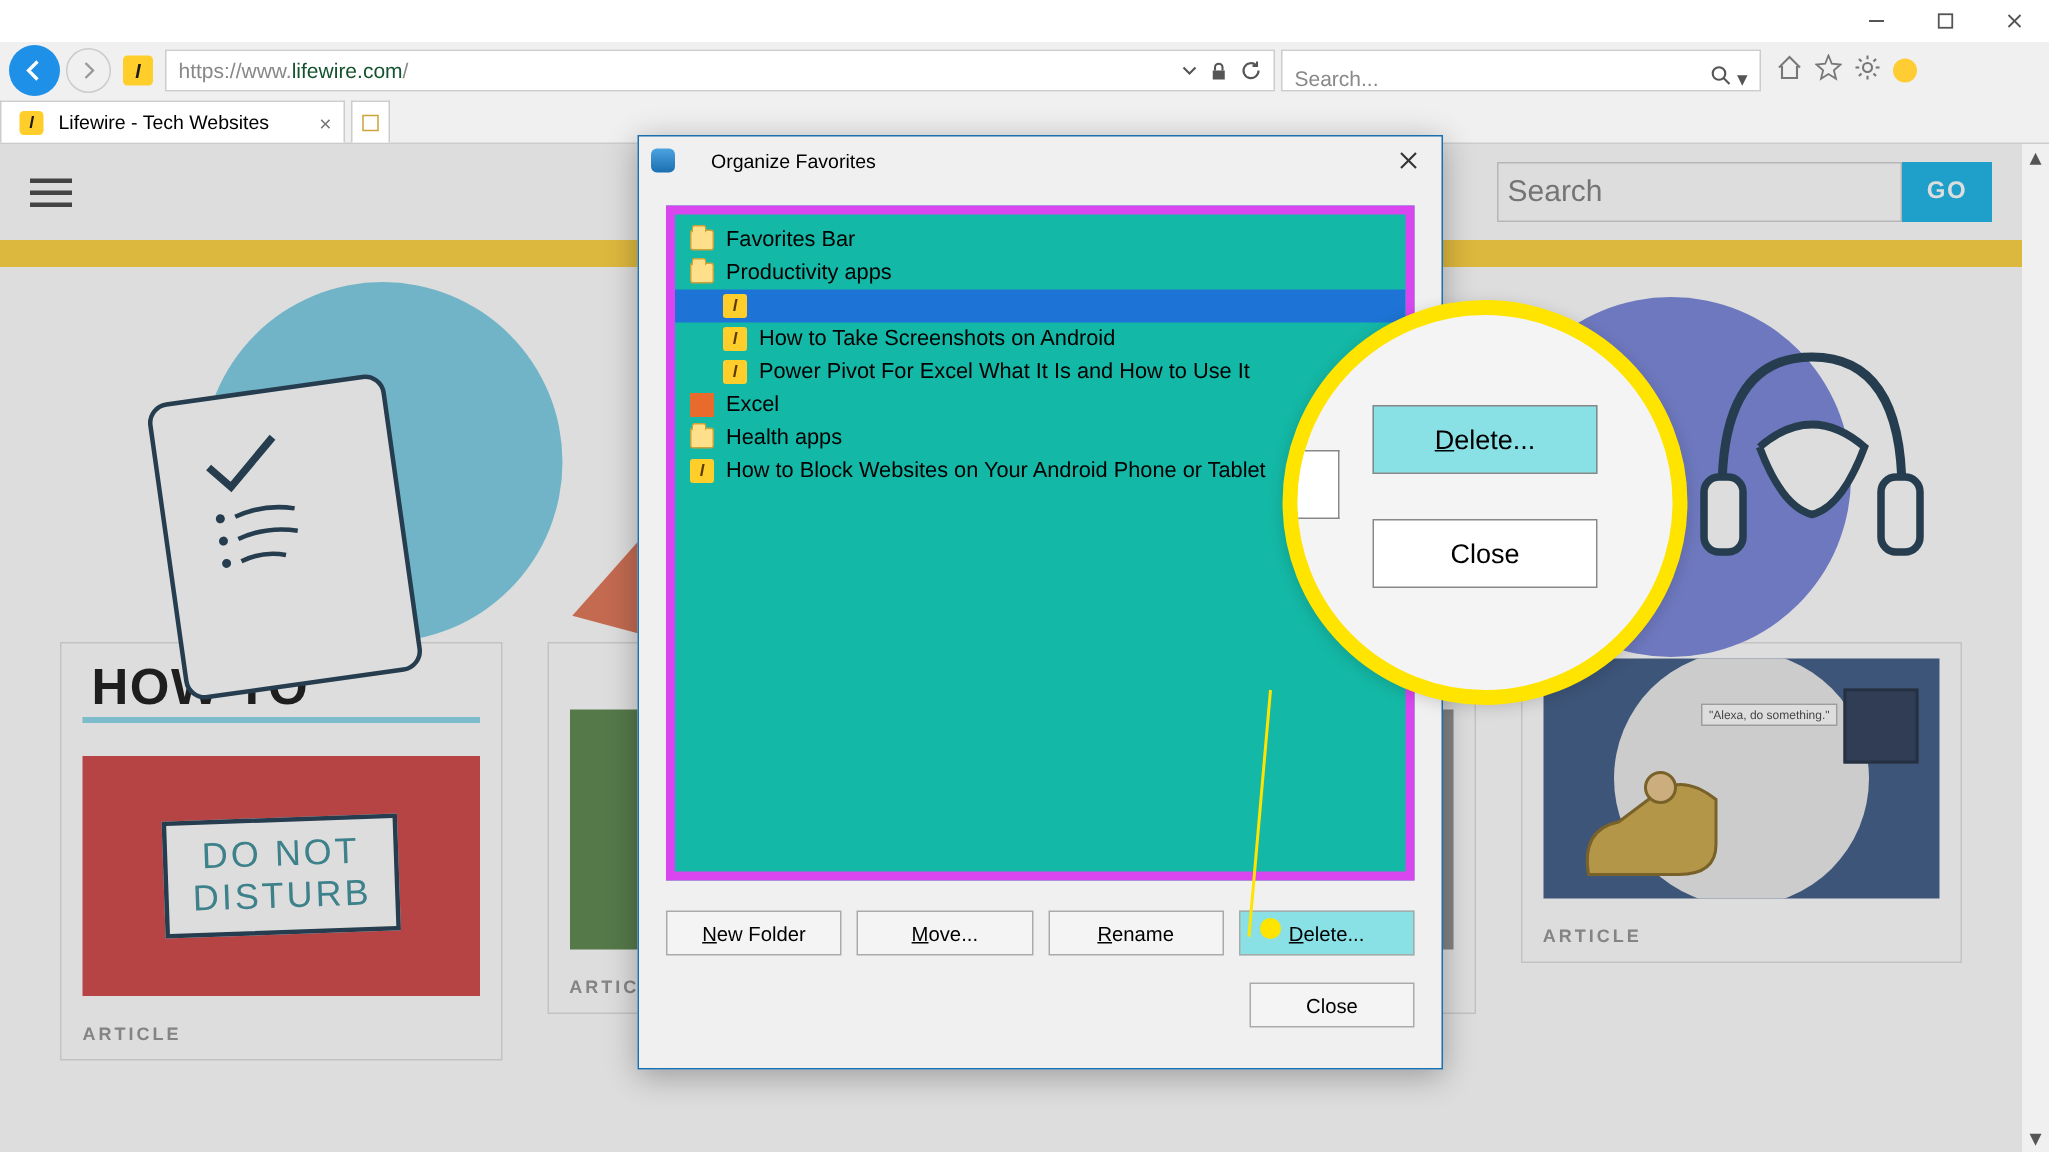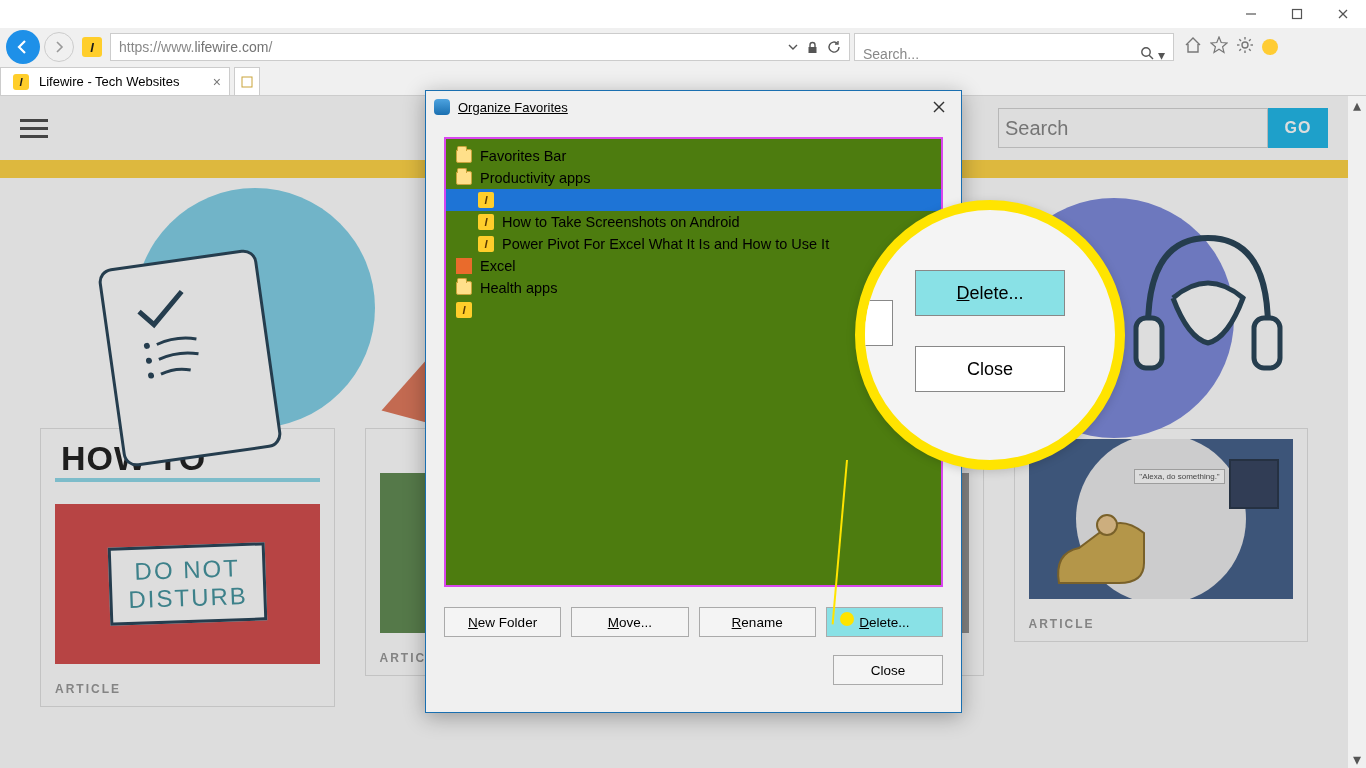--- a/index.html
+++ b/index.html
@@ -10,23 +10,23 @@
 .window-btn { width: 46px; height: 28px; display: flex; align-items: center; justify-content: center; color: #555; }
 .window-btn svg { width: 12px; height: 12px; }
 
 
 .browser-toolbar { position: absolute; top: 28px; left: 0; right: 0; height: 38px; display: flex; align-items: center; padding: 0 6px; gap: 4px; background: #f0f0f0; }
 .nav-back { width: 34px; height: 34px; border-radius: 50%; background: #1e90e8; display: flex; align-items: center; justify-content: center; color: #fff; }
 .nav-fwd { width: 30px; height: 30px; border-radius: 50%; border: 1px solid #ccc; display: flex; align-items: center; justify-content: center; color: #999; }
 .url-favicon { width: 20px; height: 20px; background: #ffce2b; border-radius: 3px; display: flex; align-items: center; justify-content: center; font-weight: bold; font-style: italic; color: #1a1a1a; font-size: 13px; margin: 0 4px; }
 .url-bar { flex: 1; height: 28px; border: 1px solid #ccc; background: #fff; display: flex; align-items: center; padding: 0 8px; font-size: 14px; max-width: 740px; }
 .url-bar .proto { color: #888; }
-.url-bar .domain { color: #737373; }
+.url-bar .domain { color: #14532d; }
 .url-tail { display:flex; align-items:center; gap:8px; margin-left:auto; color:#555;}
-.search-bar { width: 320px; height: 28px; border: 1px solid #ccc; background: #fff; display: flex; align-items: flex-start; padding: 12px 8px; font-size: 14px; color: #888; }
+.search-bar { width: 320px; height: 28px; border: 1px solid #ccc; background: #fff; display: flex; align-items: flex-end; padding: 0 8px; font-size: 14px; color: #888; }
 .search-bar .mag { margin-left:auto; color:#555;}
 .tb-icons { display: flex; gap: 8px; color: #777; margin-left: 6px; align-items:center;}
 .tb-icons svg { width:18px; height:18px; }
 .smiley { width:16px;height:16px;border-radius:50%;background:#ffcc33;position:relative;}
 
 
 .tab-strip { position: absolute; top: 66px; left: 0; right: 0; height: 30px; background: #f0f0f0; display: flex; align-items: flex-end; border-bottom: 1px solid #ccc; }
 .tab { height: 28px; background: #fff; border: 1px solid #ccc; border-bottom: none; display: flex; align-items: center; padding: 0 8px; gap: 6px; font-size: 13px; min-width: 230px; }
 .tab-close { color:#777; font-size:14px; margin-left:auto;}
 .newtab { width:26px; height:28px; border:1px solid #ccc; border-bottom:none; margin-left:4px; display:flex; align-items:center; justify-content:center; background:#fff;}
@@ -49,24 +49,24 @@
 .kicker { font-size:12px; letter-spacing:2px; color:#888; font-weight:bold; margin-top:18px;}
 .illu-circle{ position:absolute; width:240px;height:240px;border-radius:50%; background:#6fc9e3; right:-40px; top:-60px;}
 .illu-tablet{ position:absolute; width:160px; height:200px; border:3px solid #0a2a40; border-radius:14px; left:70px; top:10px; background:#fff; transform:rotate(-8deg);}
 
 
 .vscroll { position:absolute; right:0; top:96px; width:18px; height:672px; background:#f0f0f0;}
 .vscroll .arrow{height:18px;display:flex;align-items:center;justify-content:center;color:#555;}
 
 
 .dialog { position: absolute; left: 425px; top: 90px; width: 537px; height: 623px; background: #f0f0f0; border: 1px solid #1a6fb0; box-shadow: 0 4px 20px rgba(0,0,0,.3); display:flex; flex-direction:column;}
-.dialog-title { height: 32px; display:flex; align-items:center; padding: 0 8px; gap:8px; font-size:13px;text-decoration:underline; }
+.dialog-title { height: 32px; display:flex; align-items:center; padding: 0 8px; gap:24px; font-size:13px; }
 .dialog-title .ie-icon{width:16px;height:16px;border-radius:4px; background:linear-gradient(#4da3e0,#1a6fb0);}
 .dialog-close { margin-left:auto; width:28px;height:24px; display:flex; align-items:center; justify-content:center; color:#333;}
-.fav-list { margin: 14px 18px 0 18px; background:#4d7c0f; border:2px solid #d946ef; height: 450px; overflow:auto; padding:6px 0;}
+.fav-list { margin: 14px 18px 0 18px; background:#14b8a6; border:6px solid #d946ef; height: 450px; overflow:auto; padding:6px 0;}
 .fav-item { display:flex; align-items:center; gap:8px; padding:3px 8px 3px 10px; font-size:14.5px;}
 .fav-item.child { padding-left: 32px; }
 .fav-item.selected { background:#1e74d6; color:#fff; }
 .folder-icon{width:16px;height:14px; background:#ffe08a; border:1px solid #caa43a; border-radius:2px; position:relative;}
 .folder-icon::before{content:"";position:absolute;left:0;top:-4px;width:8px;height:4px;background:#ffe08a;border:1px solid #caa43a;border-bottom:none;border-radius:2px 2px 0 0;}
 .lw-icon{width:16px;height:16px;background:#ffce2b;border-radius:2px;display:flex;align-items:center;justify-content:center;font-style:italic;font-weight:bold;font-size:11px;color:#5a3a00;}
 .bing-icon{width:16px;height:16px;background:#e96b2c;}
 .dlg-buttons{display:flex; gap:10px; margin:20px 18px 0 18px;}
 .dlg-btn{flex:1; height:30px; background:#f4f4f4; border:1px solid #aaa; font-size:13.5px;}
 .dlg-btn.delete{background:#89e1e6; position:relative;}
@@ -306,20 +306,21 @@
       <div class="fav-item">
         <span class="bing-icon"></span>
         <span>Excel</span>
       </div>
       <div class="fav-item">
         <span class="folder-icon"></span>
         <span>Health apps</span>
       </div>
       <div class="fav-item">
         <span class="lw-icon">l</span>
+        <span>How to Block Websites on Your Android Phone or Tablet</span>
       </div>
     </div>
   <div class="dlg-buttons">
     <button class="dlg-btn"><span class="u">N</span><span>ew Folder</span></button>
     <button class="dlg-btn"><span class="u">M</span>ove...</button>
     <button class="dlg-btn"><span class="u">R</span>ename</button>
     <button class="dlg-btn delete"><span class="u">D</span>elete...</button>
   </div>
   <div class="close-row">
     <button class="close-btn">Close</button>

